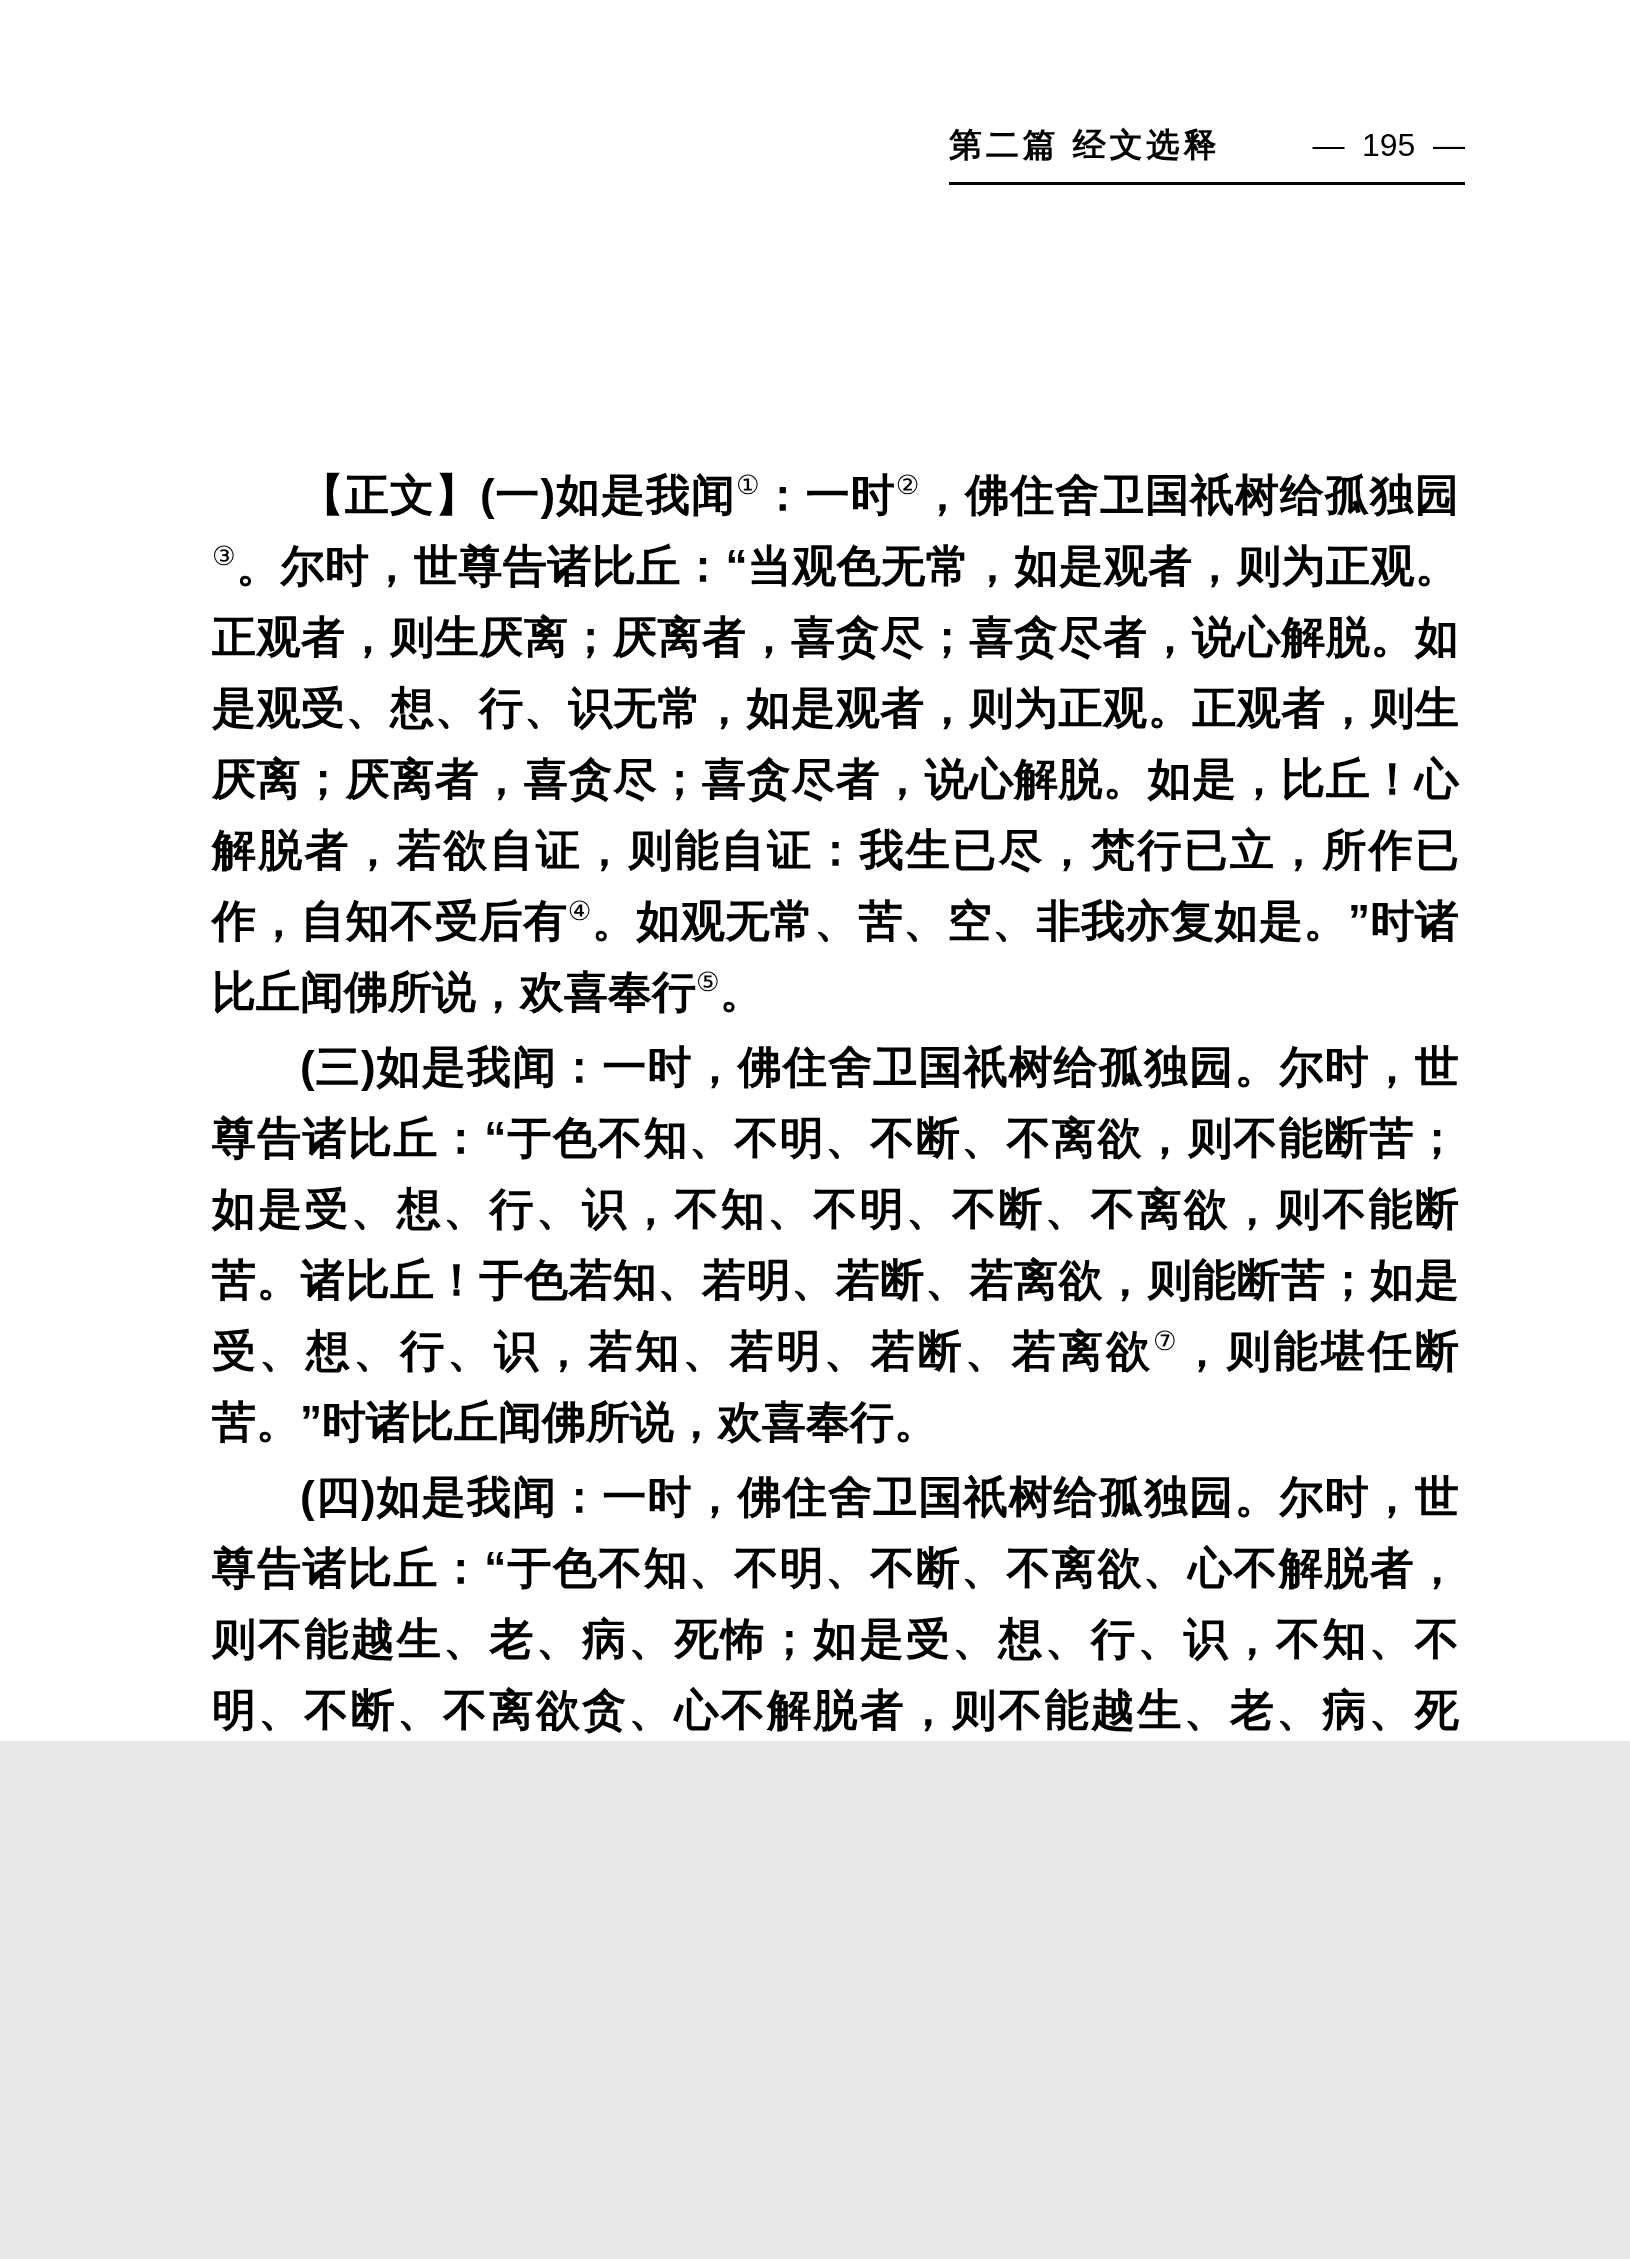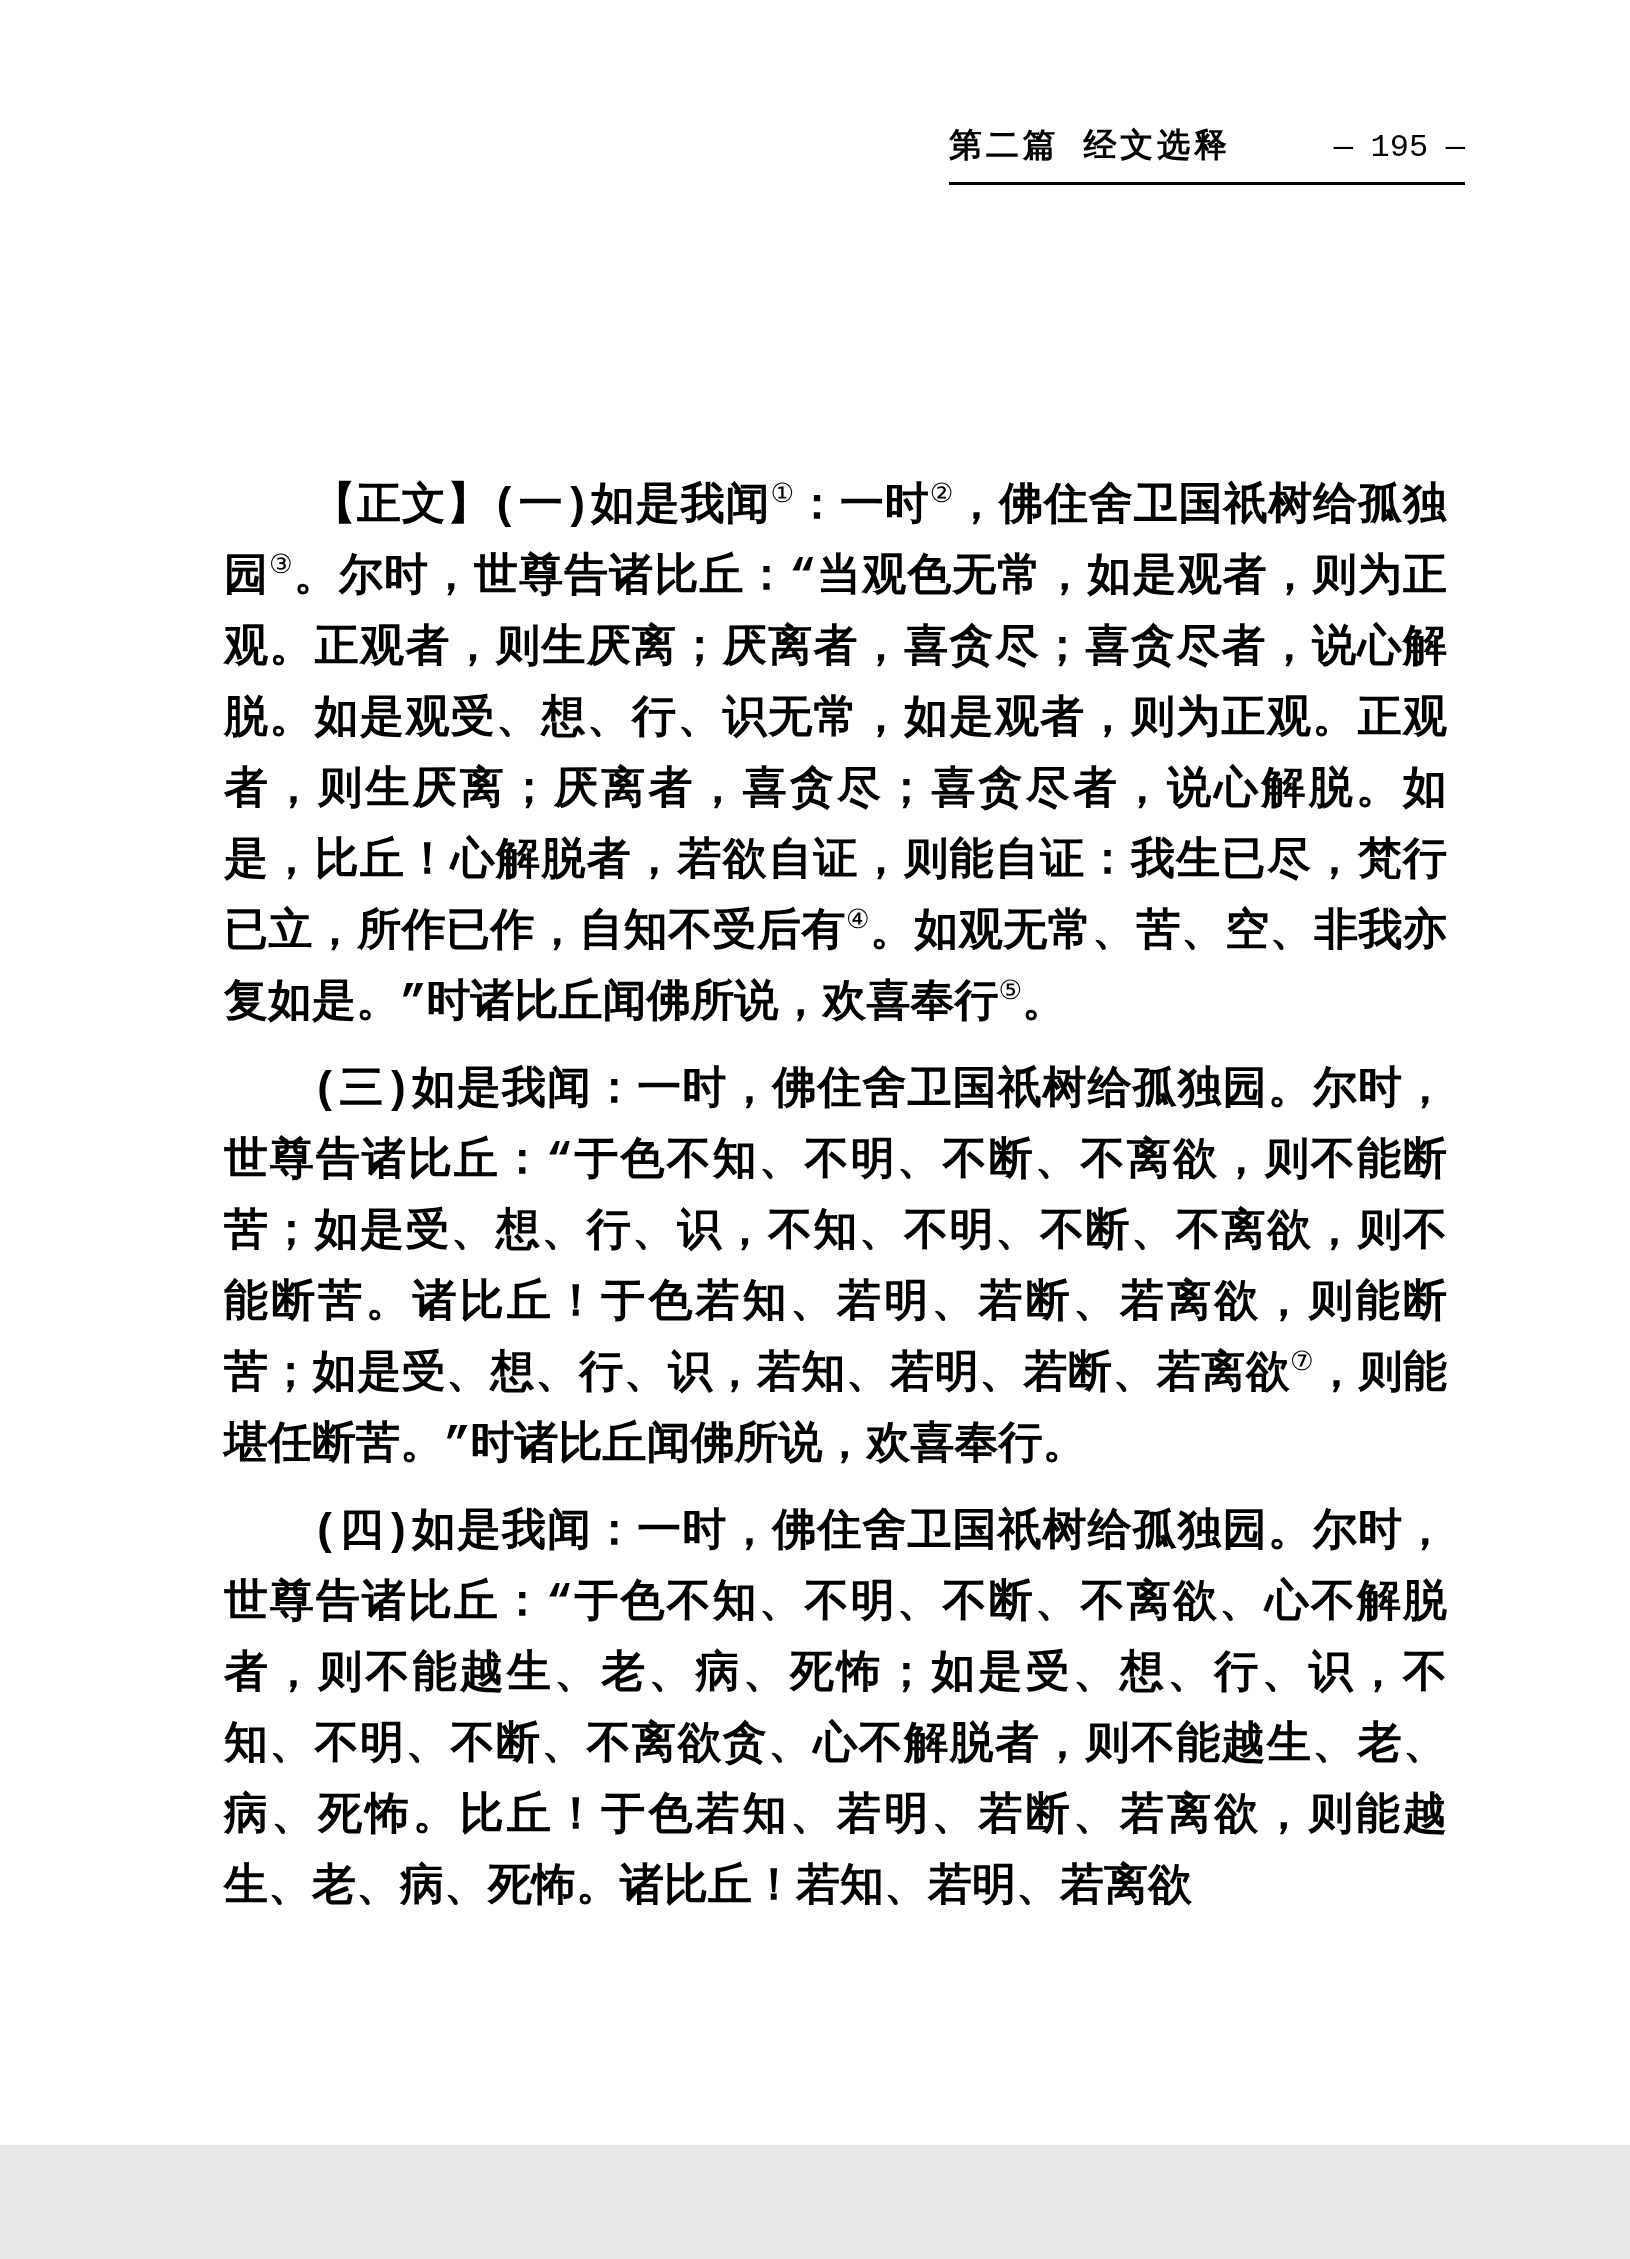--- a/index.html
+++ b/index.html
@@ -3,24 +3,24 @@
 <meta charset="utf-8">
 <style>
   html, body {
     margin: 0;
     padding: 0;
     background: #e8e8e8;
   }
   .page {
     position: relative;
     width: 1631px;
-    height: 2145px;
+    height: 1741px;
     background: #ffffff;
     color: #000000;
-    font-family: Liberation Mono, monospace;
+    font-family: Liberation Sans, sans-serif;
     overflow: hidden;
   }
   
   .running-header {
     position: absolute;
     top: 123px;
     left: 949px;
     width: 516px;
     display: flex;
     align-items: baseline;
@@ -55,21 +55,21 @@
     top: 455px;
     left: 208px;
     width: 1255px;
     font-size: 44px;
     font-weight: bold;
     line-height: 71px;
     text-align: justify;
     text-justify: inter-character;
   }
   .body-text p {
-    margin: 16px;
+    margin: 4px;
     padding: 0;
     text-indent: 2em;
   }
   .body-text sup {
     font-size: 0.60em;
     line-height: 0;
     vertical-align: super;
     font-weight: normal;
   }
 </style>

